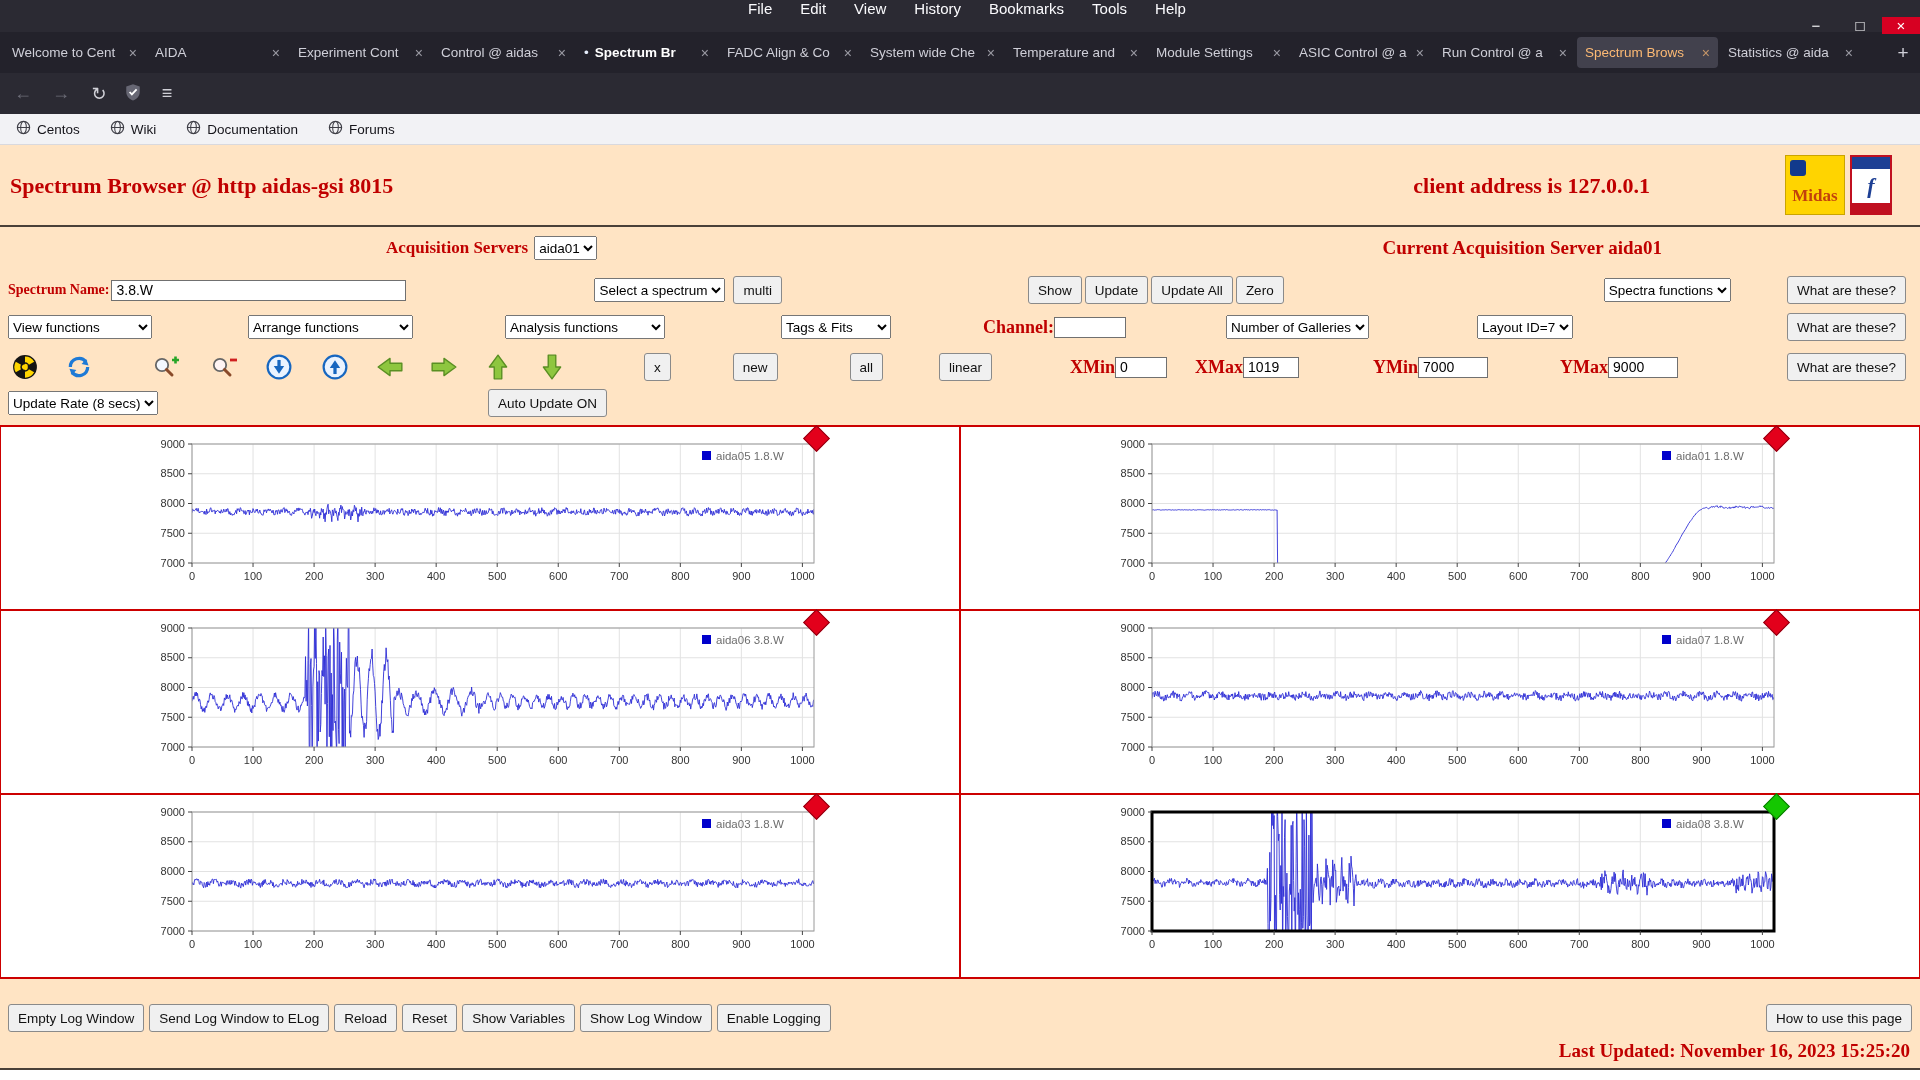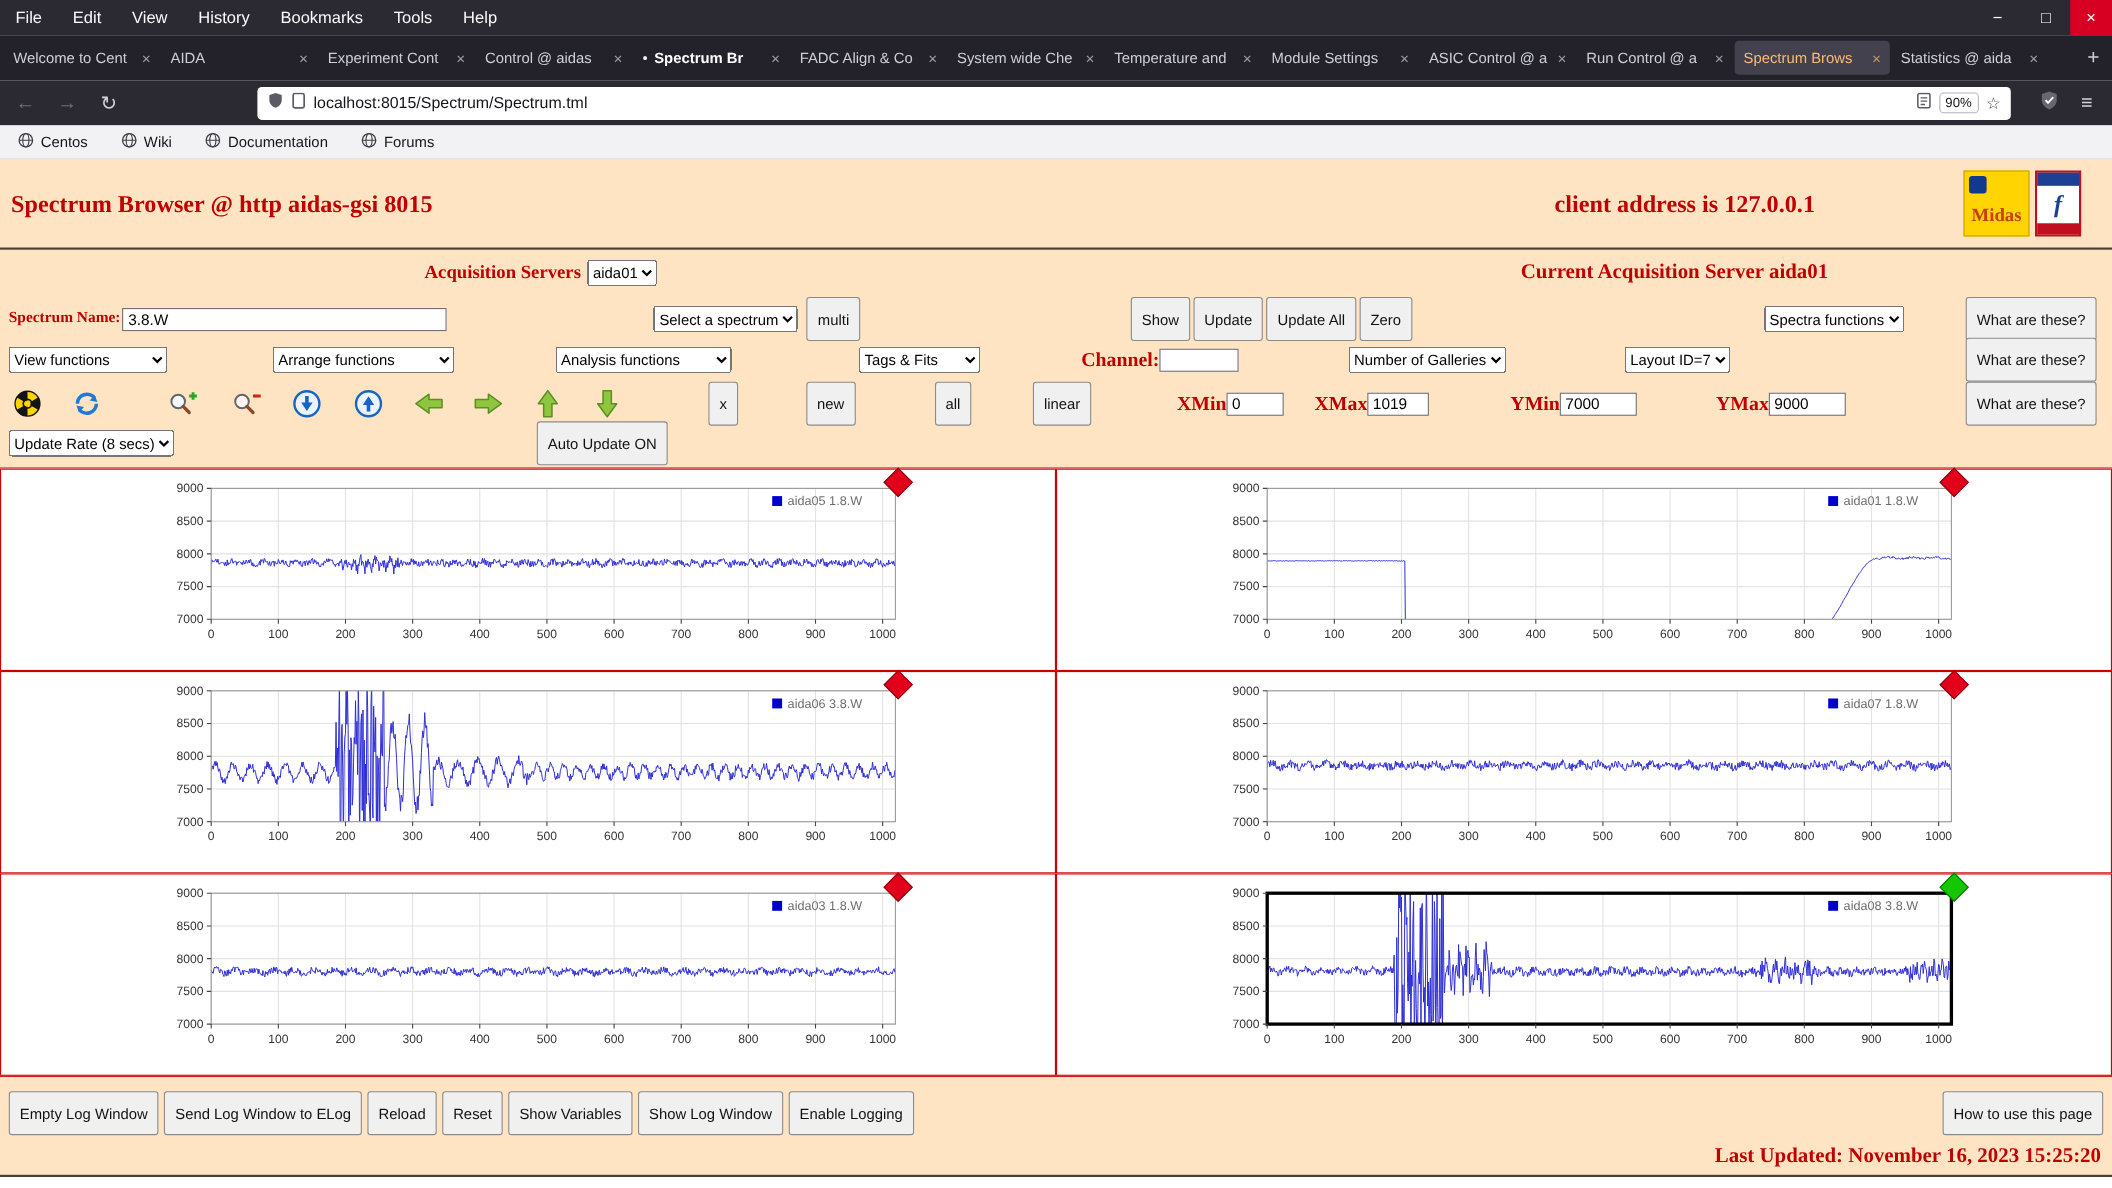--- a/index.html
+++ b/index.html
@@ -4,21 +4,21 @@
 <style>
   * { box-sizing: border-box; }
   html,body { margin:0; padding:0; }
   body {
     width:1920px; height:1080px; overflow:hidden; background:#fff;
     font-family:"Liberation Sans", sans-serif;
   }
   
   .menu-bar {
     height:32px; background:#2b2a33; color:#fbfbfe; display:flex; align-items:center;
-    font-size:15px; padding-left:14px;
+    font-size:15px; padding-left:14px;flex-direction:column;
   }
   #menu-items { display:flex; gap:28px; }
   #menu-items span { cursor:default; }
   .win-controls { margin-left:auto; display:flex; height:100%; }
   .win-controls span { width:44px; display:flex; align-items:center; justify-content:center; font-size:15px; }
   .win-controls .close { background:#d70022; color:#fff; width:38px; }
   .tab-bar { height:41px; background:#23222b; display:flex; align-items:center; }
   #tab-strip { display:flex; flex:1; min-width:0; padding:0 3px; height:100%; }
   .tab {
     flex:0 1 141px; min-width:50px; display:flex; align-items:center; gap:6px;
@@ -62,21 +62,21 @@
   .fac-top { height:12px; background:#1d3f94; }
   .fac-mid { flex:1; background:#fff; color:#1d3f94; font-family:"Liberation Serif", serif; font-style:italic;
     font-weight:bold; font-size:22px; display:flex; align-items:center; justify-content:center; }
   .fac-bot { height:10px; background:#c01020; }
   hr.rule { border:none; border-top:2px solid #4a4038; margin:6px 0 4px 0; }
   .row { display:flex; align-items:center; padding:0 8px; }
   select, button, input { font-family:"Liberation Sans", sans-serif; }
   select { font-size:13.5px; height:24px; }
   button {
     font-size:13.5px; padding:2px 9px; background:#f0f0f0; border:1px solid #8a8a8a;
-    border-radius:3px; color:#111; cursor:pointer; height:40px;
+    border-radius:3px; color:#111; cursor:pointer; height:28px;
   }
   input[type=text] { border:1px solid #707070; background:#fff; height:21px; font-size:14px; padding:0 4px; }
   .row-a { margin-top:2px; height:30px; }
   .row-a .lbl { margin-left:378px; font-size:17px; margin-right:6px; }
   .row-a .current { margin-left:auto; margin-right:250px; font-size:19px; }
   .row-b { margin-top:12px; height:30px; }
   .row-b .lbl { font-size:14px; margin-right:2px; }
   .row-c { margin-top:7px; height:30px; }
   .row-c .lbl { font-size:18px; }
   .row-d { margin-top:7px; height:36px; }
@@ -182,36 +182,20 @@
         <span class="close">×</span>
       </div>
     </div>
   <span class="new-tab">+</span>
 </div>
 
 <div class="nav-bar">
   <span class="nav-btn dim">←</span>
   <span class="nav-btn dim">→</span>
   <span class="nav-btn">↻</span>
-  <div class="url-bar">
-    <span><svg width="15" height="16" viewBox="0 0 16 16">
-          <path d="M8 1 L14 3 V8 C14 12 11 14.5 8 15.5 C5 14.5 2 12 2 8 V3 Z" fill="#5b5b66"></path>
-        </svg></span>
-    <span><svg width="13" height="15" viewBox="0 0 13 15">
-          <rect x="1.5" y="1" width="10" height="13" rx="1.5" fill="none" stroke="#5b5b66" stroke-width="1.5"></rect>
-        </svg></span>
-    <span class="url-text">localhost:8015/Spectrum/Spectrum.tml</span>
-    <span class="url-spacer"></span>
-    <span><svg width="14" height="15" viewBox="0 0 14 15">
-          <rect x="1.5" y="1" width="11" height="13" rx="1.5" fill="none" stroke="#5b5b66" stroke-width="1.4"></rect>
-          <path d="M4 5 h6 M4 8 h6 M4 11 h4" stroke="#5b5b66" stroke-width="1.2"></path>
-        </svg></span>
-    <span class="zoom-pill">90%</span>
-    <span class="star">☆</span>
-  </div>
   <span><svg width="18" height="18" viewBox="0 0 16 16">
         <path d="M8 1 L14 3 V8 C14 12 11 14.5 8 15.5 C5 14.5 2 12 2 8 V3 Z" fill="#676774"></path>
         <path d="M5 8 l2 2.2 L11.2 5.6" stroke="#fff" stroke-width="1.6" fill="none"></path>
       </svg></span>
   <span class="nav-btn">≡</span>
 </div>
 
 <div class="bookmarks-bar" id="bookmarks-bar">
     <span class="bookmark">
       <span><svg width="15" height="15" viewBox="0 0 16 16">

